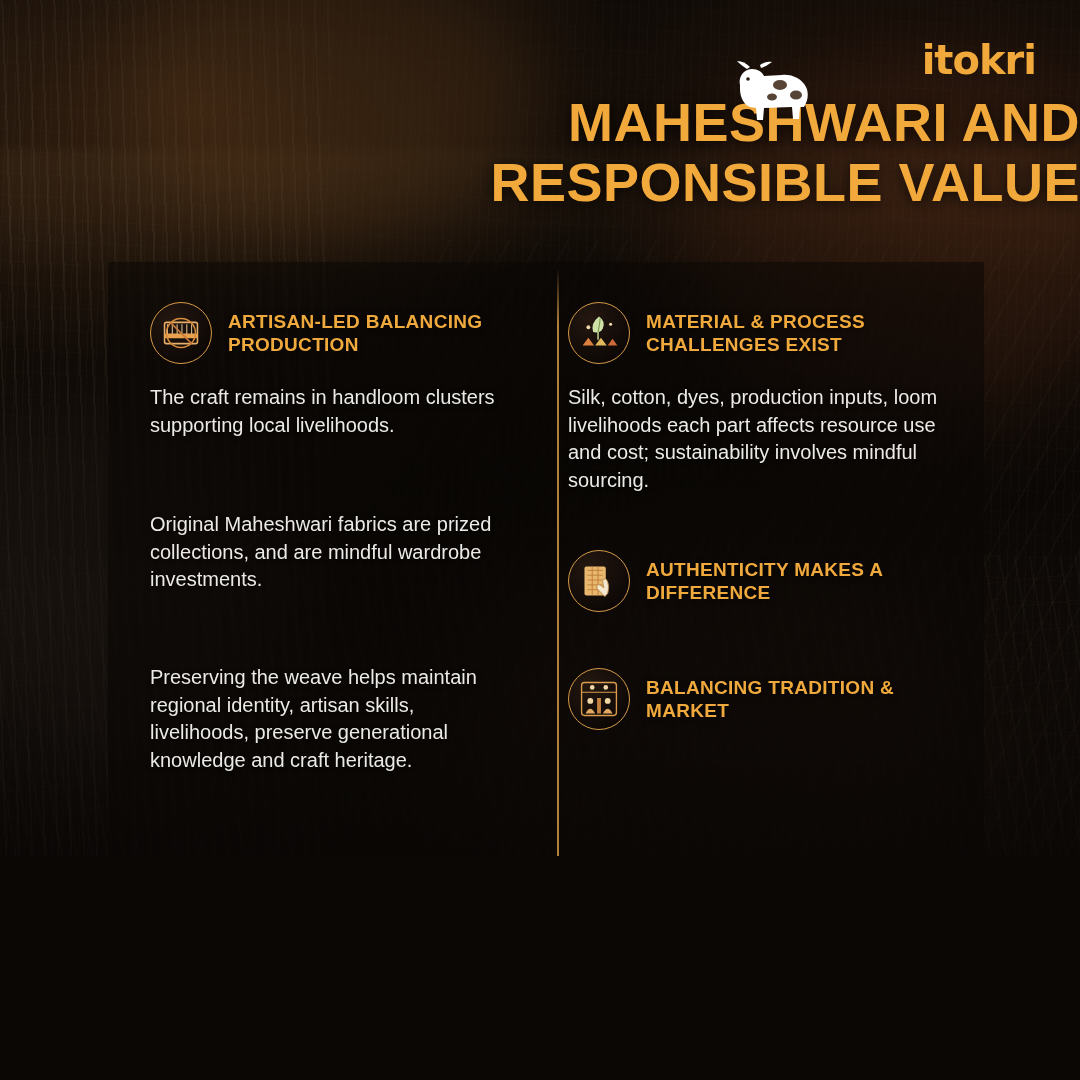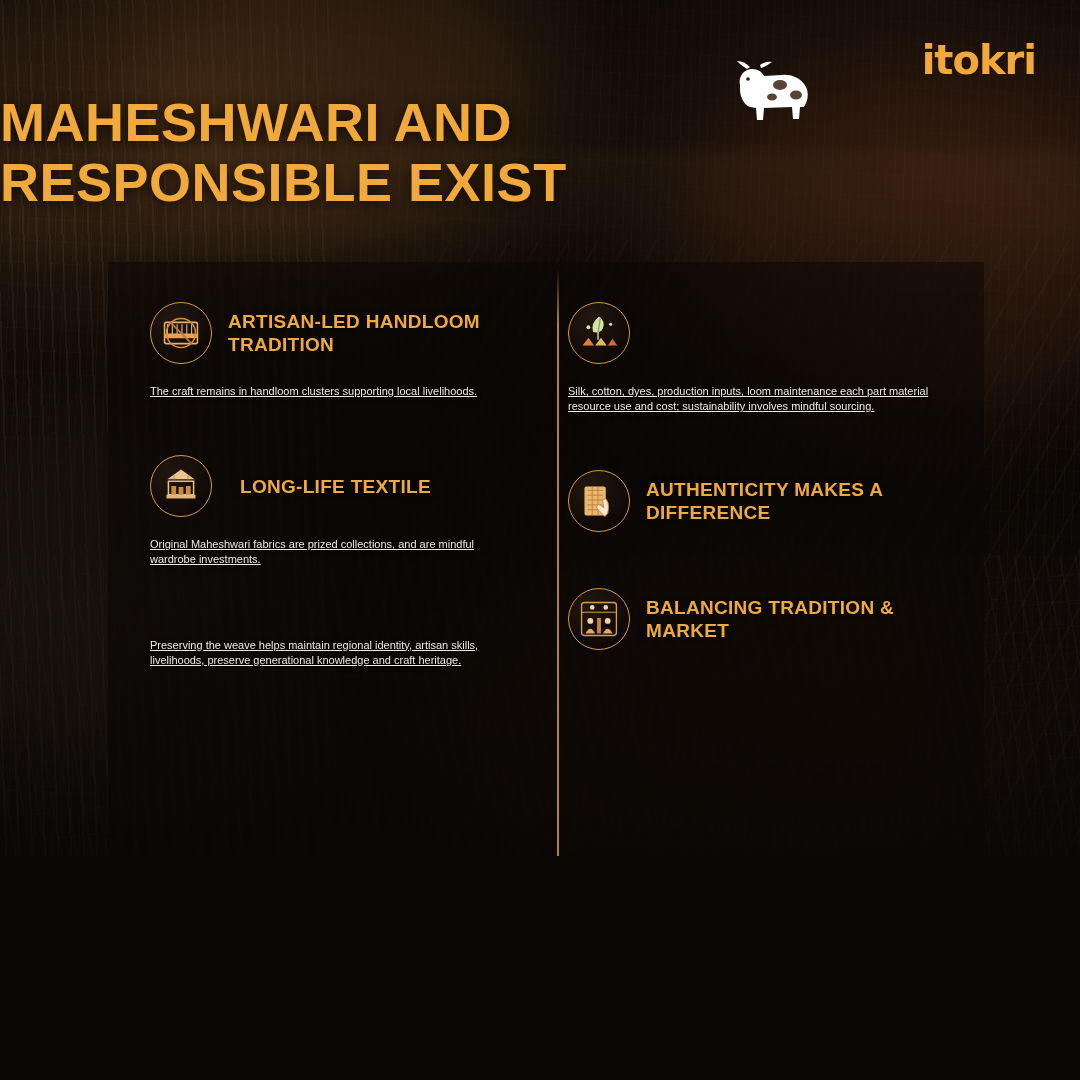--- a/index.html
+++ b/index.html
@@ -81,21 +81,21 @@
     position: absolute; right: 44px; top: 40px;
     color: #f0a93a;
     font-size: 40px; font-weight: bold; letter-spacing: -1px;
     font-family: "DejaVu Sans", sans-serif;
     line-height: 1;
   }
 
   
   .title-wrap {
     position: absolute; left: 0; top: 92px; width: 1080px;
-    text-align: left;
+    text-align: right;
   }
   .title {
     color: #f2a93c;
     font-weight: bold;
     font-size: 54px;
     line-height: 1.12;
     letter-spacing: 0.5px;
     text-shadow: 0 2px 14px rgba(0,0,0,0.75);
   }
   .cow {
@@ -137,25 +137,24 @@
     font-weight: bold;
     font-size: 19px;
     line-height: 1.22;
     letter-spacing: 0.3px;
     text-shadow: 0 1px 6px rgba(0,0,0,0.7);
   }
   .item-title.indent { padding-left: 12px; }
   .item-body {
     margin-top: 18px;
     color: #eceae6;
-    font-size: 11px;
+    font-size: 20px;
     line-height: 1.38;
     text-shadow: 0 1px 5px rgba(0,0,0,0.8);
     max-width: 400px;
-    text-decoration: underline;
   }
   .col-right .item-body { max-width: 372px; }
 
   .gap-a { height: 54px; }
   .gap-b { height: 52px; }
 </style>
 </head>
 <body>
 
 <div id="poster">
@@ -172,21 +171,21 @@
   <div class="bg-blob blob4"></div>
   <div class="bg-dark"></div>
   <div class="content-scrim"></div>
 
   <div class="logo">
     <span>itokri</span>
   </div>
 
   <div class="title-wrap">
     <div class="title">MAHESHWARI AND</div>
-    <div class="title">RESPONSIBLE EXIST</div>
+    <div class="title">RESPONSIBLE VALUE</div>
   </div>
   <svg class="cow" viewBox="0 0 96 70">
     <g fill="#ffffff">
       <path d="M20 30 C18 22 24 14 32 14 C38 14 42 17 44 21 L62 20 C72 19 82 24 86 32 C89 38 88 46 84 52 L80 52 L79 64 L73 64 L72 52 L44 53 L43 65 L37 65 L36 53 L30 52 C24 50 20 42 20 34 Z"></path>
       <path d="M30 12 C26 8 22 6 17 6 C21 10 24 12 27 14 Z"></path>
       <path d="M40 10 C44 7 48 6 52 7 C48 10 44 12 41 13 Z"></path>
       <circle cx="28" cy="24" r="1.8" fill="#2a1a10"></circle>
     </g>
     <g fill="#3a2415" opacity=".85">
       <ellipse cx="60" cy="30" rx="7" ry="5"></ellipse>
@@ -205,41 +204,28 @@
         <div class="item-head">
           <div class="badge">
             <svg viewBox="0 0 62 62">
               <rect x="14" y="20" width="34" height="22" rx="2" fill="none" stroke="#e7b06a" stroke-width="1.6"></rect>
               <path d="M16 34 h30" stroke="#e8a24e" stroke-width="5" stroke-linecap="round"></path>
               <path d="M17 22 v10 M22 22 v10 M27 22 v10 M32 22 v10 M37 22 v10 M42 22 v10" stroke="#f0cfa0" stroke-width="1"></path>
               <circle cx="31" cy="31" r="15" fill="none" stroke="#d78b3c" stroke-width="1.6"></circle>
               <path d="M20 20 L42 42" stroke="#c6763a" stroke-width="1.6"></path>
             </svg>
           </div>
-          <div class="item-title">ARTISAN-LED HANDLOOM TRADITION</div>
+          <div class="item-title">ARTISAN-LED BALANCING PRODUCTION</div>
         </div>
         <div class="item-body">The craft remains in handloom clusters supporting local livelihoods.</div>
       </div>
 
       <div class="gap-a"></div>
 
       <div class="item">
-        <div class="item-head">
-          <div class="badge">
-            <svg viewBox="0 0 62 62">
-              <path d="M16 44 h30 v-4 h-30 z" fill="#e3b477"></path>
-              <path d="M18 40 v-14 h26 v14 z" fill="none" stroke="#e9bd84" stroke-width="1.6"></path>
-              <path d="M21 40 v-9 h5 v9 z M36 40 v-9 h5 v9 z" fill="#c98a45"></path>
-              <path d="M28.5 40 v-8 h5 v8 z" fill="#c98a45"></path>
-              <path d="M31 14 l14 10 h-28 z" fill="#edc48f"></path>
-              <path d="M24 24 v-4 M38 24 v-4" stroke="#d79a52" stroke-width="1.4"></path>
-            </svg>
-          </div>
-          <div class="item-title indent">LONG-LIFE TEXTILE</div>
-        </div>
         <div class="item-body">Original Maheshwari fabrics are prized collections, and are mindful wardrobe investments.</div>
       </div>
 
       <div class="gap-b"></div>
 
       <div class="item">
         <div class="item-body">Preserving the weave helps maintain regional identity, artisan skills, livelihoods, preserve generational knowledge and craft heritage.</div>
       </div>
 
     </div>
@@ -253,22 +239,23 @@
               <path d="M31 14 q-9 7 -6 16 q7 2 10 -4 q3 -7 -4 -12 z" fill="#cfe2a8"></path>
               <path d="M30 30 q2 -9 2 -14" stroke="#7f9a52" stroke-width="1.2" fill="none"></path>
               <path d="M30 30 v8" stroke="#b9cf8c" stroke-width="1.6"></path>
               <path d="M14 44 l6 -8 l6 8 z" fill="#e0803f"></path>
               <path d="M27 44 l6 -8 l6 8 z" fill="#e2b85f"></path>
               <path d="M40 44 l5 -7 l5 7 z" fill="#cf6a3a"></path>
               <circle cx="20" cy="25" r="2" fill="#f0d8a8"></circle>
               <circle cx="43" cy="22" r="1.6" fill="#f0d8a8"></circle>
             </svg>
           </div>
-        </div>
-        <div class="item-body">Silk, cotton, dyes, production inputs, loom maintenance each part material resource use and cost; sustainability involves mindful sourcing.</div>
+          <div class="item-title">MATERIAL &amp; PROCESS CHALLENGES EXIST</div>
+        </div>
+        <div class="item-body">Silk, cotton, dyes, production inputs, loom livelihoods each part affects resource use and cost; sustainability involves mindful sourcing.</div>
       </div>
 
       <div class="gap-a"></div>
 
       <div class="item">
         <div class="item-head">
           <div class="badge">
             <svg viewBox="0 0 62 62">
               <rect x="16" y="16" width="22" height="30" rx="2" fill="#e9b86f"></rect>
               <path d="M19 20 h16 M19 25 h16 M19 30 h16 M19 35 h16 M19 40 h16" stroke="#c07f3c" stroke-width="1"></path>

